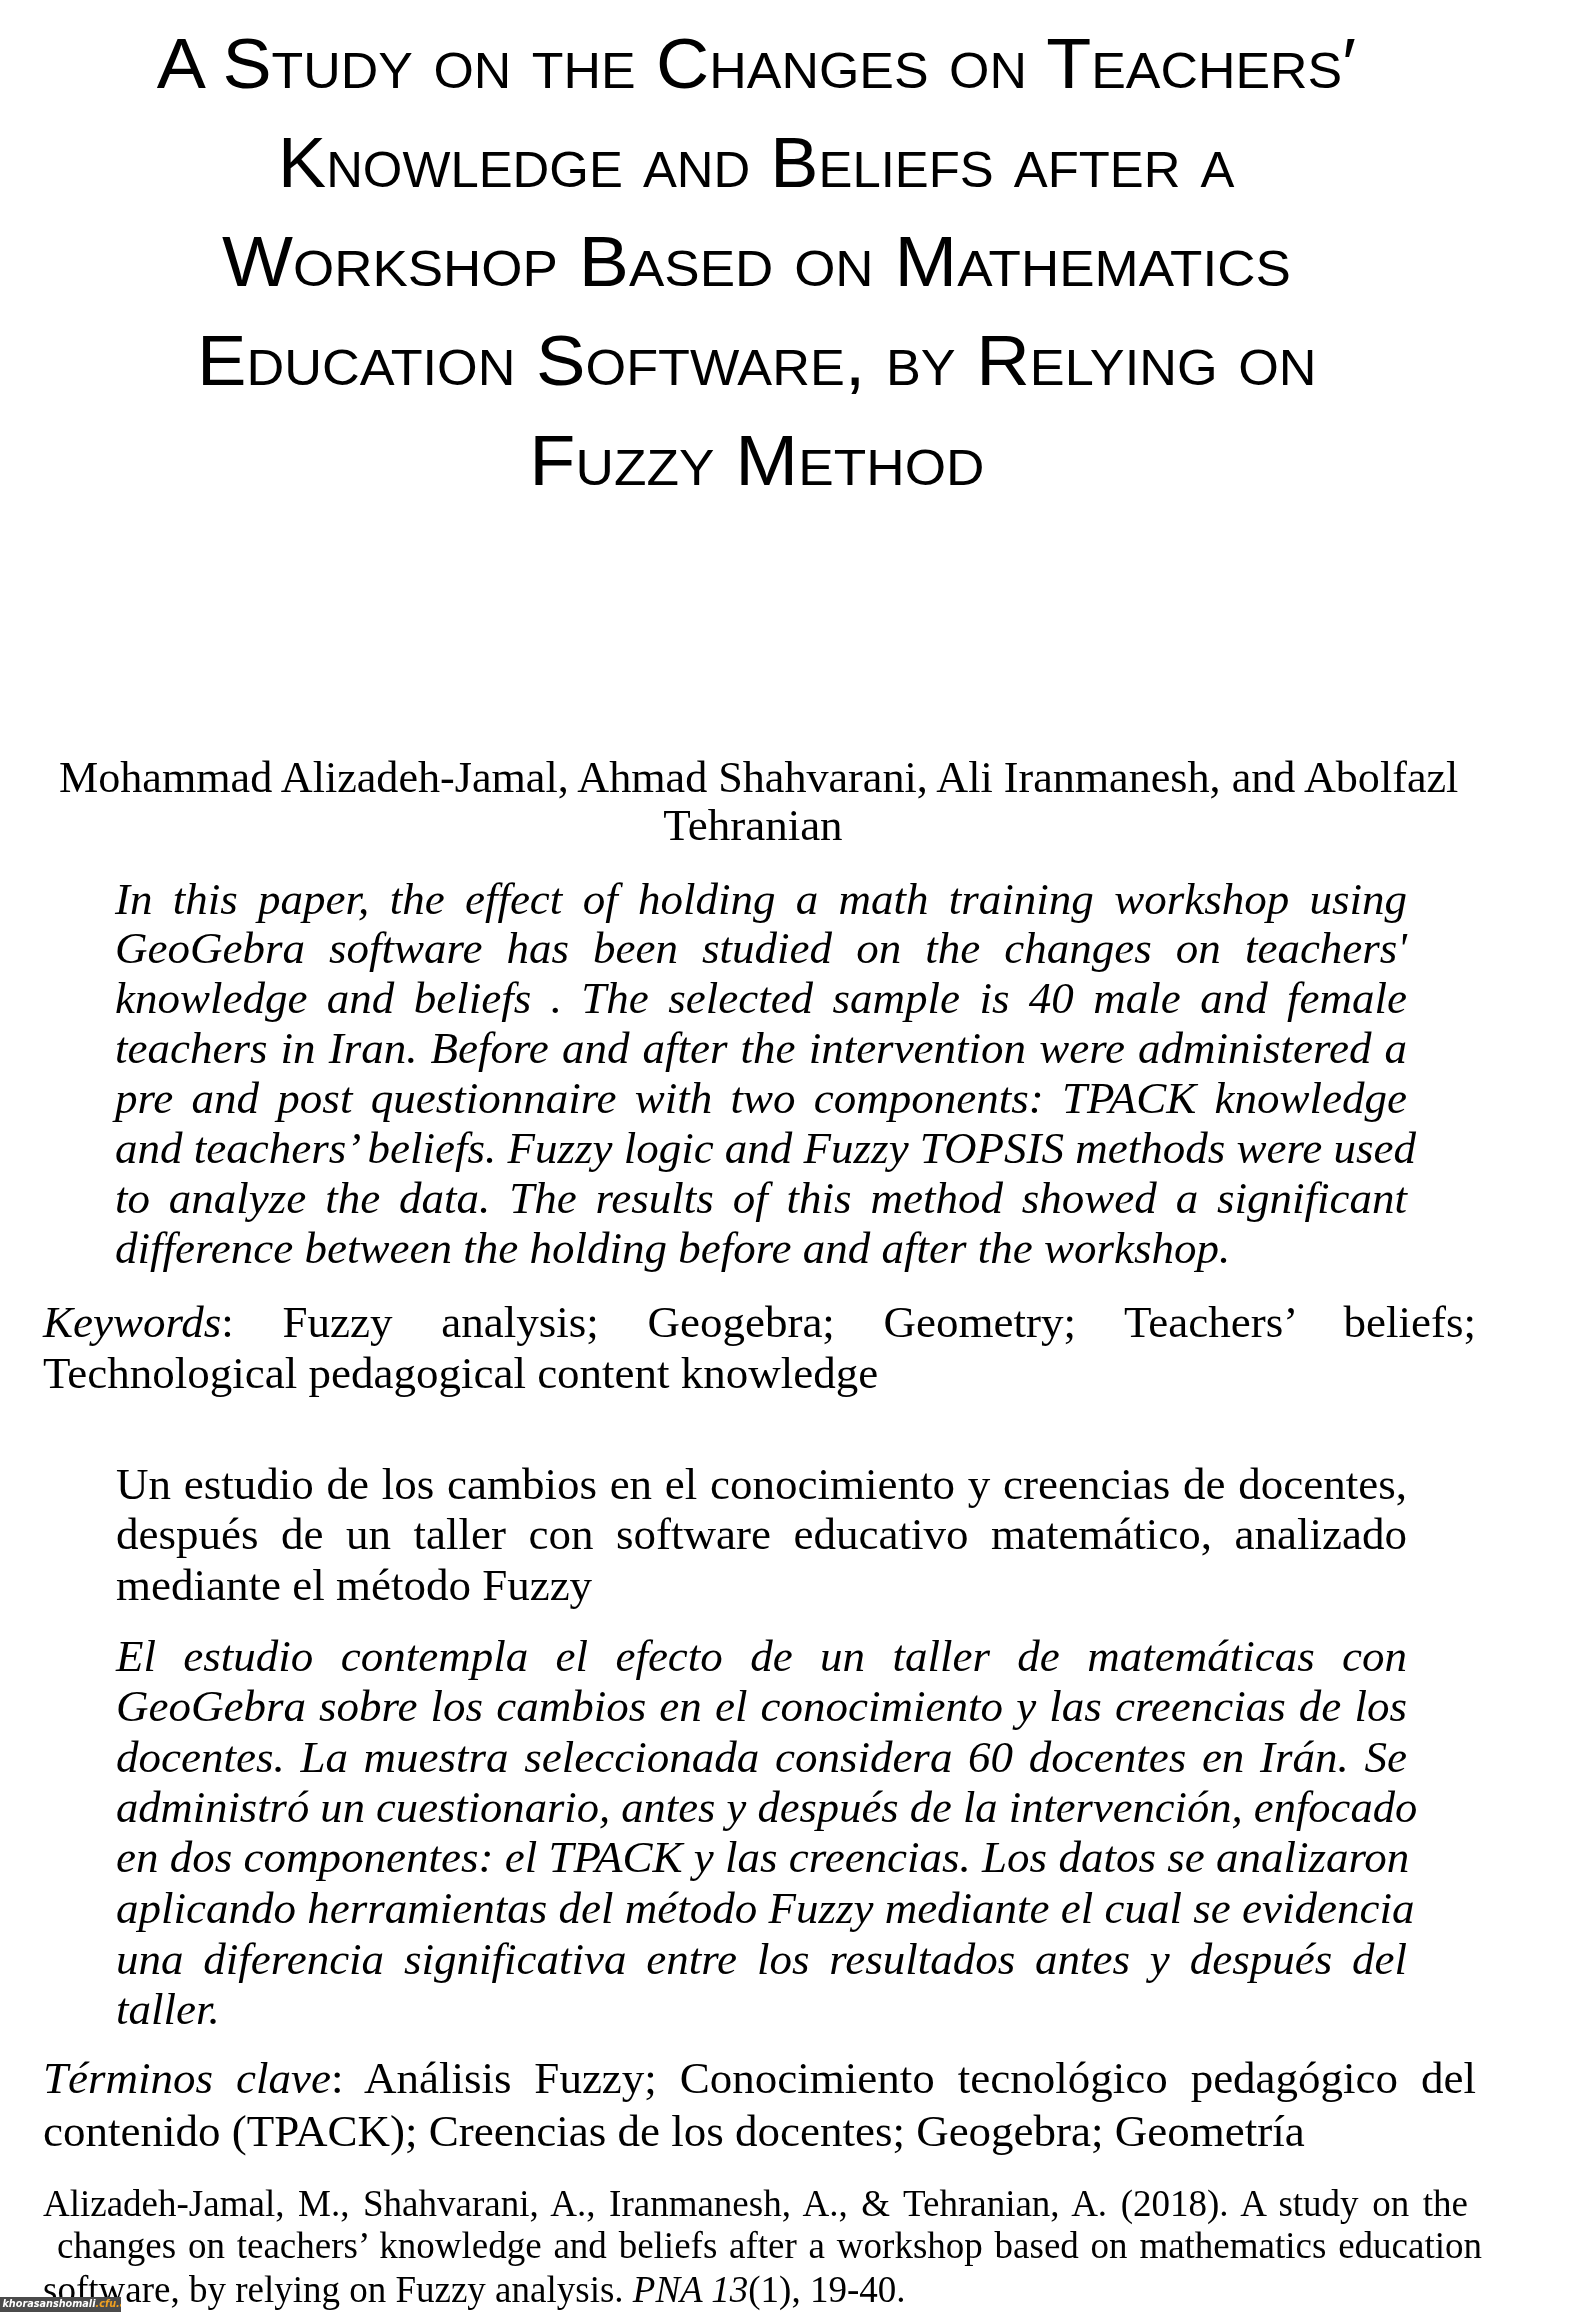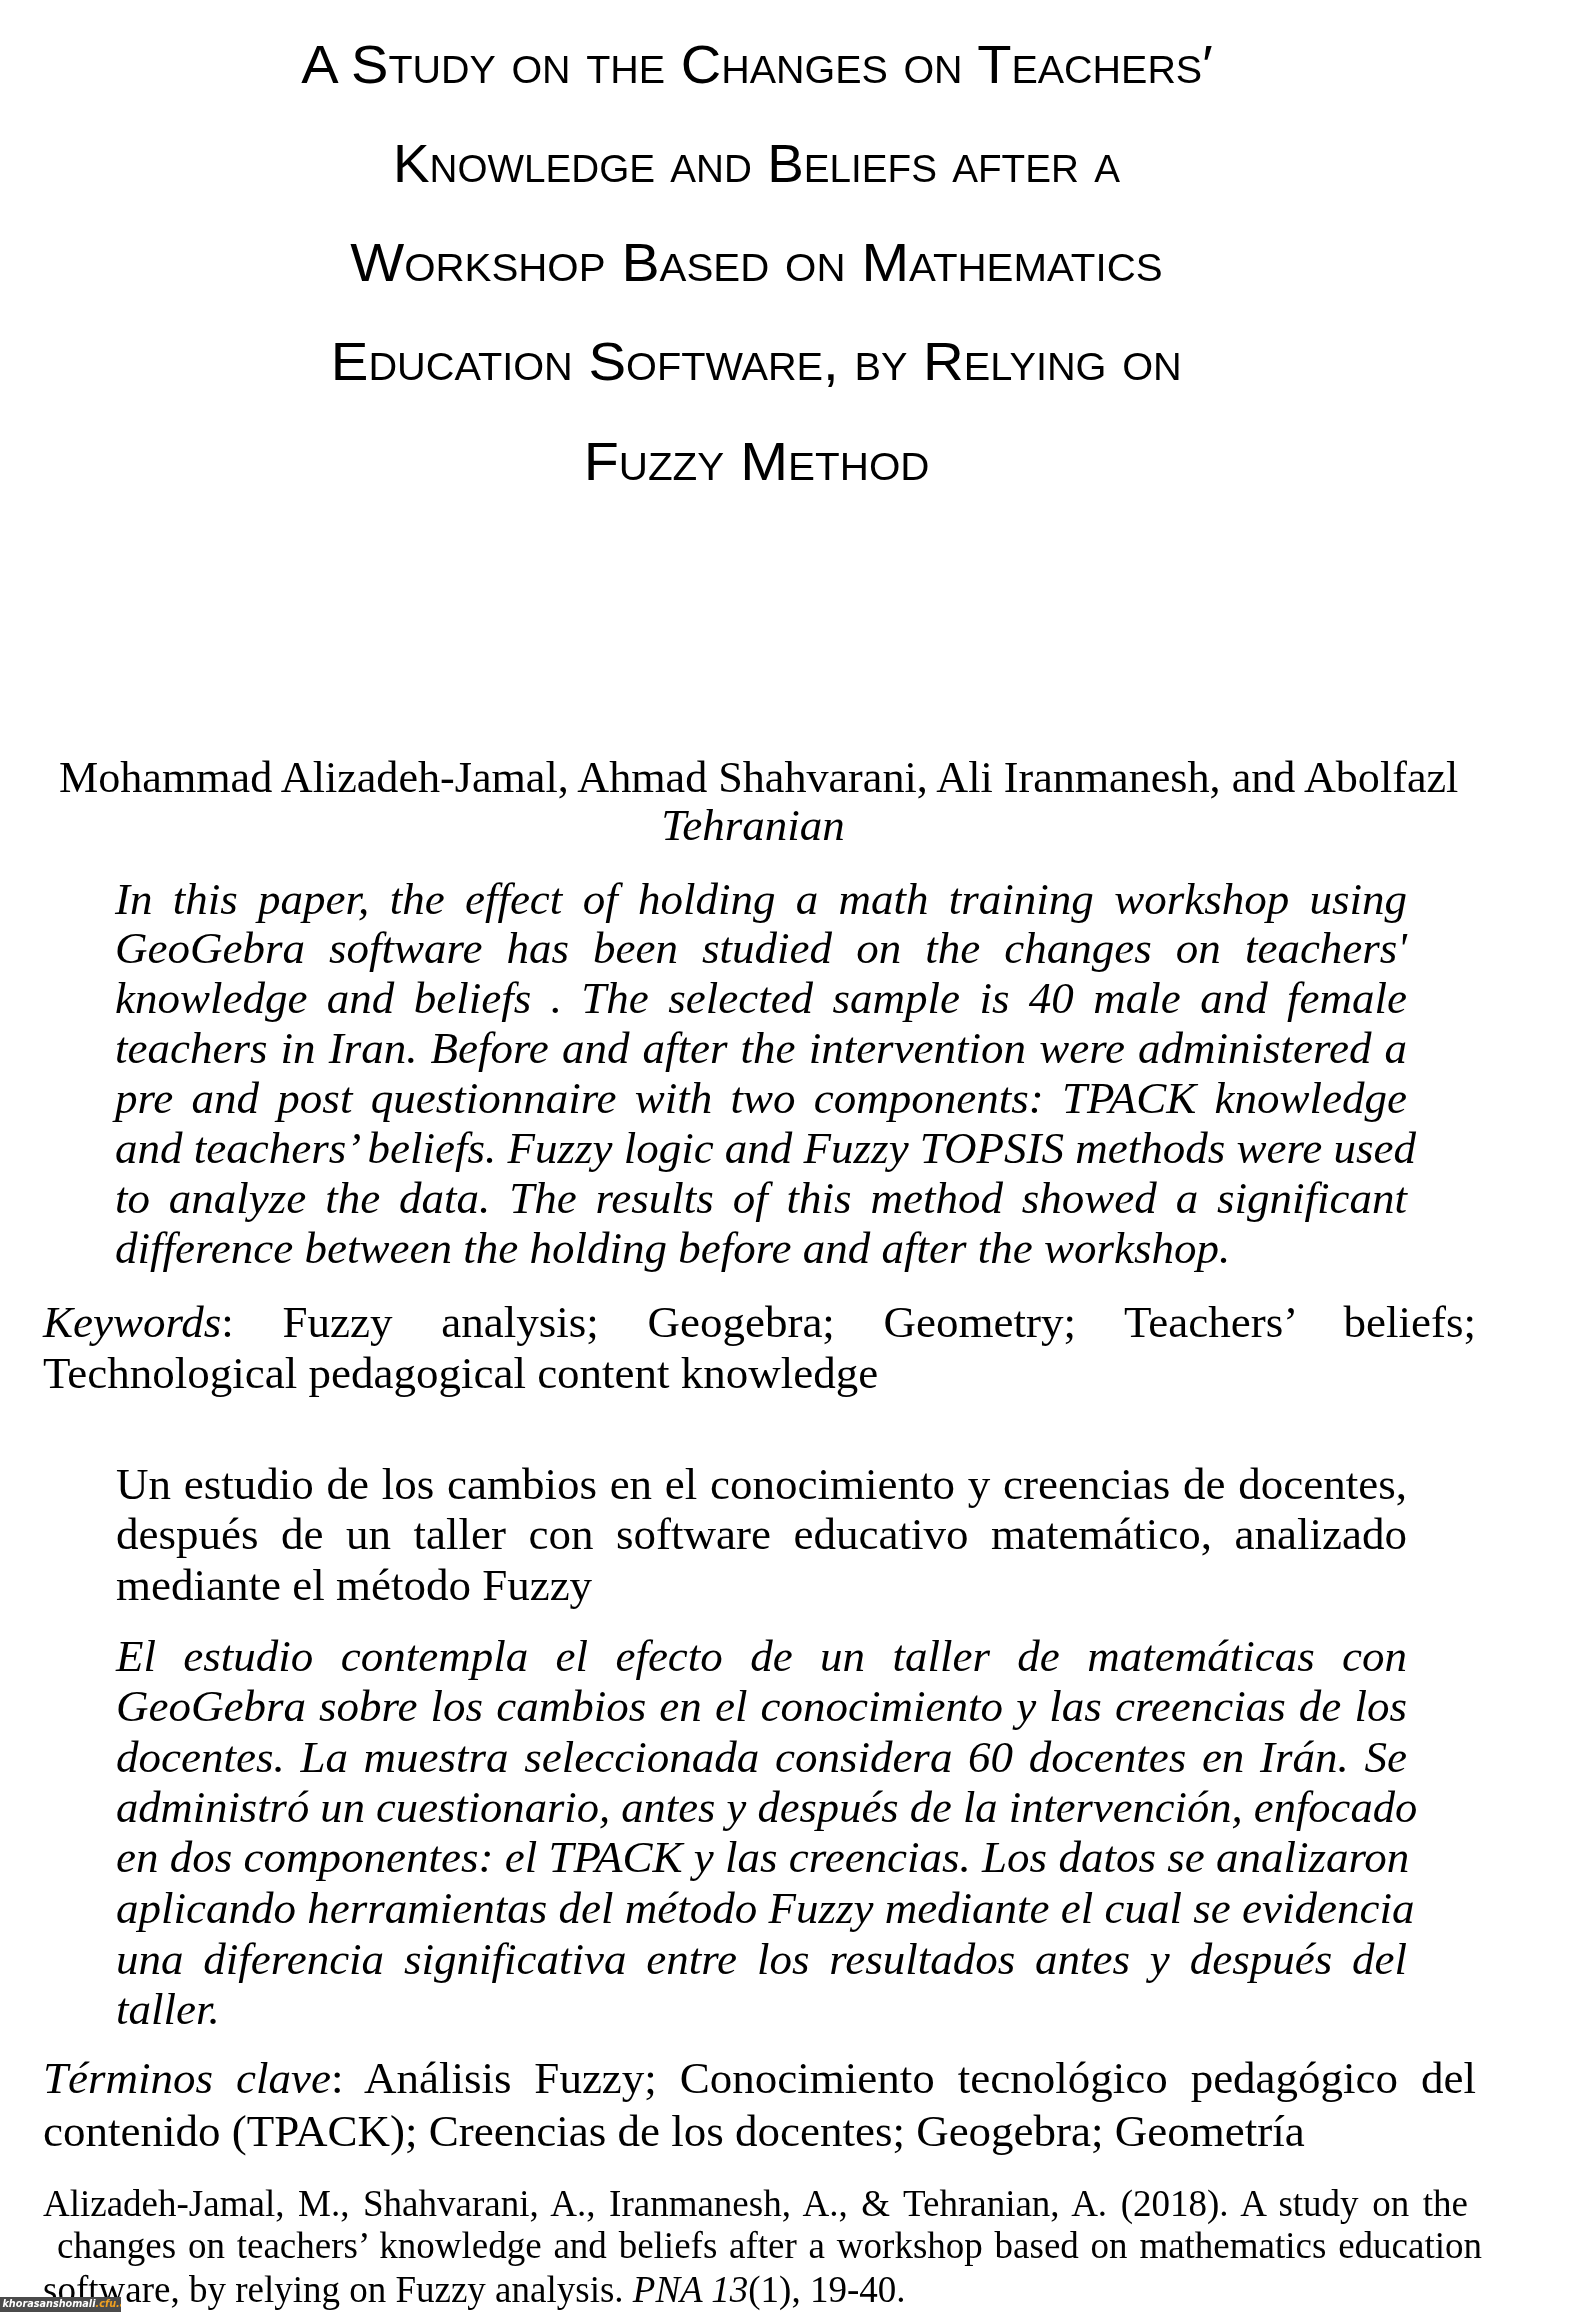--- a/index.html
+++ b/index.html
@@ -1,29 +1,29 @@
 <!DOCTYPE html>
 <html style="font-size:13px"><head>
 <meta charset="utf-8">
 <style>
   html, body { margin: 0; padding: 0; background: #ffffff; }
   body { width: 1583px; height: 2319px; position: relative; overflow: hidden; color: #000; }
   .title-line {
     position: absolute; left: 0; width: 1513px; text-align: center;
     font-family: "Liberation Sans", sans-serif; font-variant: small-caps;
-    font-size: 54px; line-height: 80px; white-space: nowrap; font-weight: normal;
+    font-size: 71px; line-height: 80px; white-space: nowrap; font-weight: normal;
   }
   .title-line span { display: inline-block; transform-origin: center center; }
   .line {
     position: absolute; white-space: nowrap; font-family: "Liberation Serif", serif;
     font-size: 45px; line-height: 50px; height: 50px;
   }
   .just { text-align: justify; text-align-last: justify; }
   .italic { font-style: italic; }
-  .center { text-align: center; font-style: italic; }
+  .center { text-align: center; }
   .cite { font-size: 37px; line-height: 43px; height: 43px; }
   .watermark {
     position: absolute; left: 0; top: 2297px; width: 121px; height: 14.6px;
     background: #4b4b4b; font-family: "DejaVu Sans", sans-serif; font-weight: bold; font-style: italic;
     font-size: 9.7px; line-height: 14.6px; white-space: nowrap; overflow: hidden; padding-left: 2.4px; box-sizing: border-box;
   }
   .wm-a { color: #ffffff; }
   .wm-b { color: #f0a020; }
 </style>
 </head>

